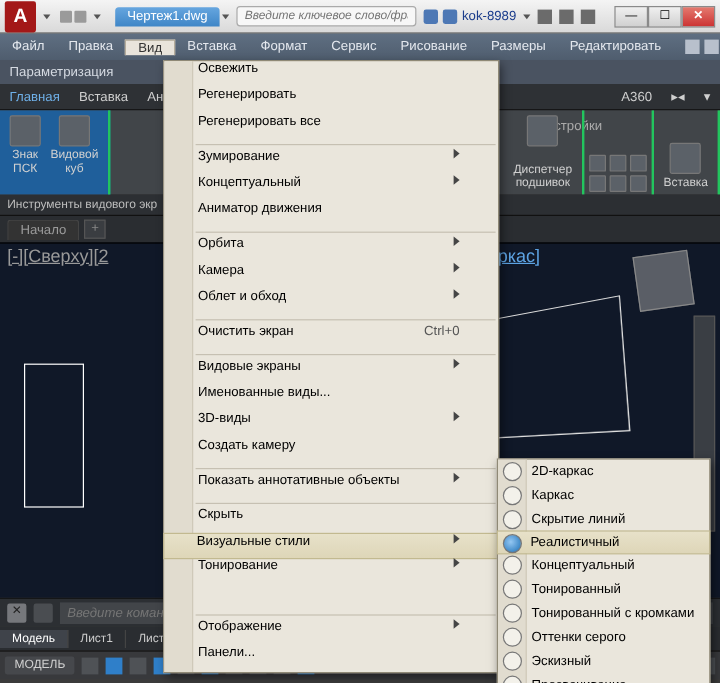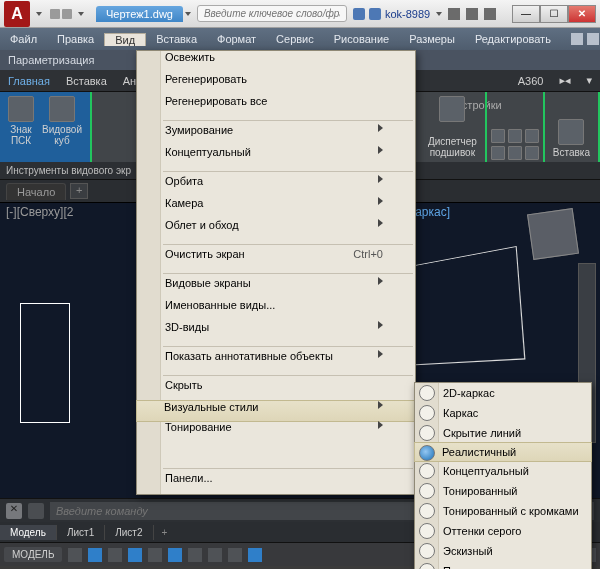--- a/index.html
+++ b/index.html
@@ -49,21 +49,21 @@
 
   .ribbon-caption { height:18px; background:#2c2f33; color:#bdbdbd; font-size:10px; display:flex; align-items:center; padding:0 6px; border-bottom:1px solid #111;}
 
   
   .doc-tabstrip{ height:22px; background:#2a2d31; display:flex; align-items:center; font-size:11px; color:#9a9a9a; padding-left:6px;}
   .doc-tabstrip .t{ padding:2px 10px; border:1px solid #444; border-bottom:none; background:#333; border-radius:3px 3px 0 0;}
   .doc-tabstrip .plus{ width:18px;height:16px; background:#3a3d41; margin-left:4px;border:1px solid #555; text-align:center; color:#888;}
 
   
   .vp { position:relative; height:296px; background:#101828; border-top:1px solid #000;}
-  .vp-label{ position:absolute; top:2px; left:6px; font-size:12px; color:#999;}
+  .vp-label{ position:absolute; top:2px; left:6px; font-size:15px; color:#999;text-decoration:underline;}
   .vp-label.right{ left:auto; right:150px; color:#5da3e3;}
   .viewcube{ position:absolute; top:8px; right:24px; width:46px;height:46px; background:#5a5e66; border:1px solid #888; transform:rotate(-8deg);}
   .nav-bar{ position:absolute; right:4px; top:60px; width:18px; height:180px; background:#3a3e44; border:1px solid #555;}
   .shape-left{ position:absolute; left:20px; top:100px; width:50px; height:120px; border:1px solid #fff;}
   .shape-box{ position:absolute; right:80px; top:50px; width:140px;height:110px; border:1px solid #dcdcdc; transform:perspective(300px) rotateX(18deg) rotateY(-22deg);}
   .ucs{ position:absolute; left:250px; bottom:18px; font-size:10px; color:#6f6;}
   .ucs .x{color:#d44;}
   .ucs .z{color:#48f;}
 
   
@@ -280,20 +280,24 @@
     <div class="row">
       <div class="mi"></div>
       <span>Зумирование</span>
       <span class="arrow"></span>
     </div>
     <div class="row">
       <div class="mi"></div>
       <span>Концептуальный</span>
       <span class="arrow"></span>
     </div>
+    <div class="row">
+      <div class="mi"></div>
+      <span>Аниматор движения</span>
+    </div>
     <div class="sep"></div>
     <div class="row">
       <div class="mi"></div>
       <span>Орбита</span>
       <span class="arrow"></span>
     </div>
     <div class="row">
       <div class="mi"></div>
       <span>Камера</span>
       <span class="arrow"></span>
@@ -317,20 +321,24 @@
     </div>
     <div class="row">
       <div class="mi"></div>
       <span>Именованные виды...</span>
     </div>
     <div class="row">
       <div class="mi"></div>
       <span>3D-виды</span>
       <span class="arrow"></span>
     </div>
+    <div class="row">
+      <div class="mi"></div>
+      <span>Создать камеру</span>
+    </div>
     <div class="sep"></div>
     <div class="row">
       <div class="mi"></div>
       <span>Показать аннотативные объекты</span>
       <span class="arrow"></span>
     </div>
     <div class="sep"></div>
     <div class="row">
       <div class="mi"></div>
       <span>Скрыть</span>
@@ -342,20 +350,25 @@
     </div>
     <div class="row">
       <div class="mi"></div>
       <span>Тонирование</span>
       <span class="arrow"></span>
     </div>
     <div class="row">
       <div class="mi"></div>
     </div>
     <div class="sep"></div>
+    <div class="row">
+      <div class="mi"></div>
+      <span>Отображение</span>
+      <span class="arrow"></span>
+    </div>
     <div class="row">
       <div class="mi"></div>
       <span>Панели...</span>
     </div>
   </div>
 
 <div class="submenu" id="sub-menu">
   <div class="gutter"></div>
 <div class="row">
       <div class="mi"></div>

